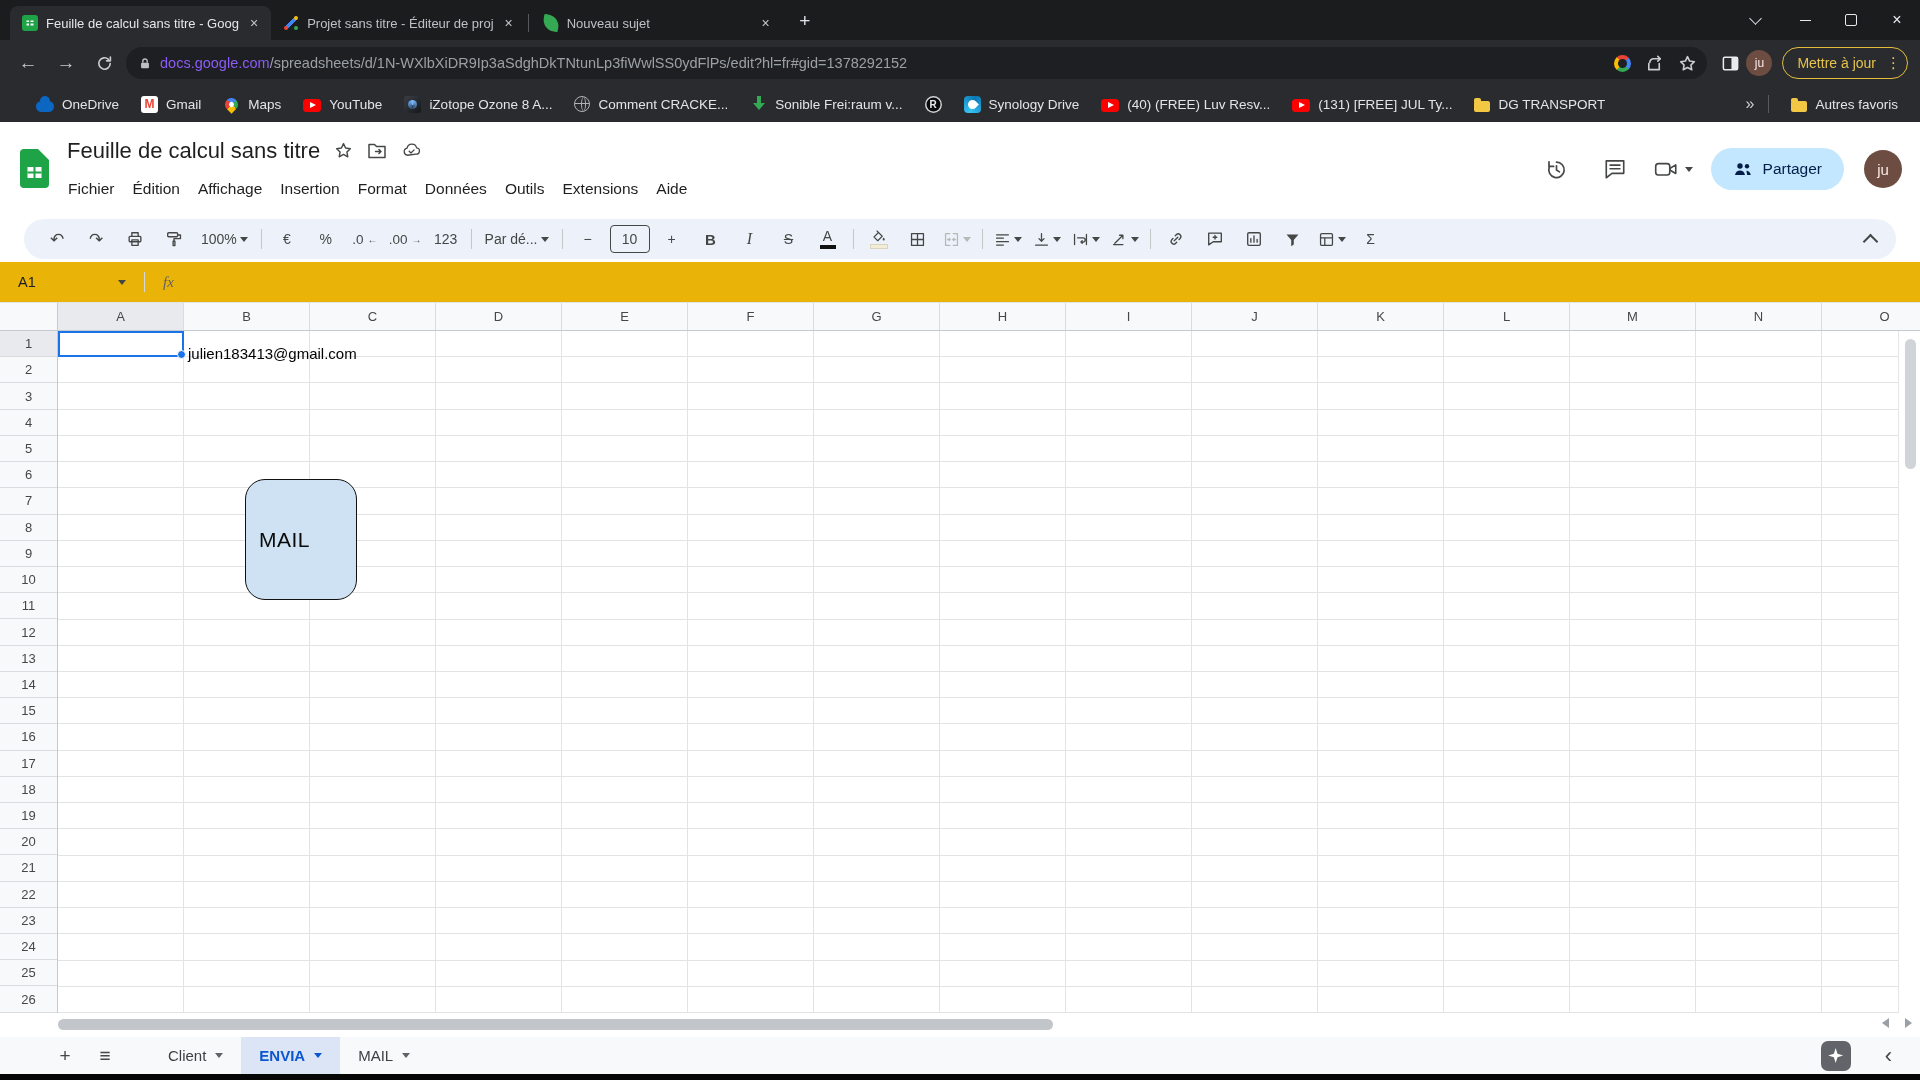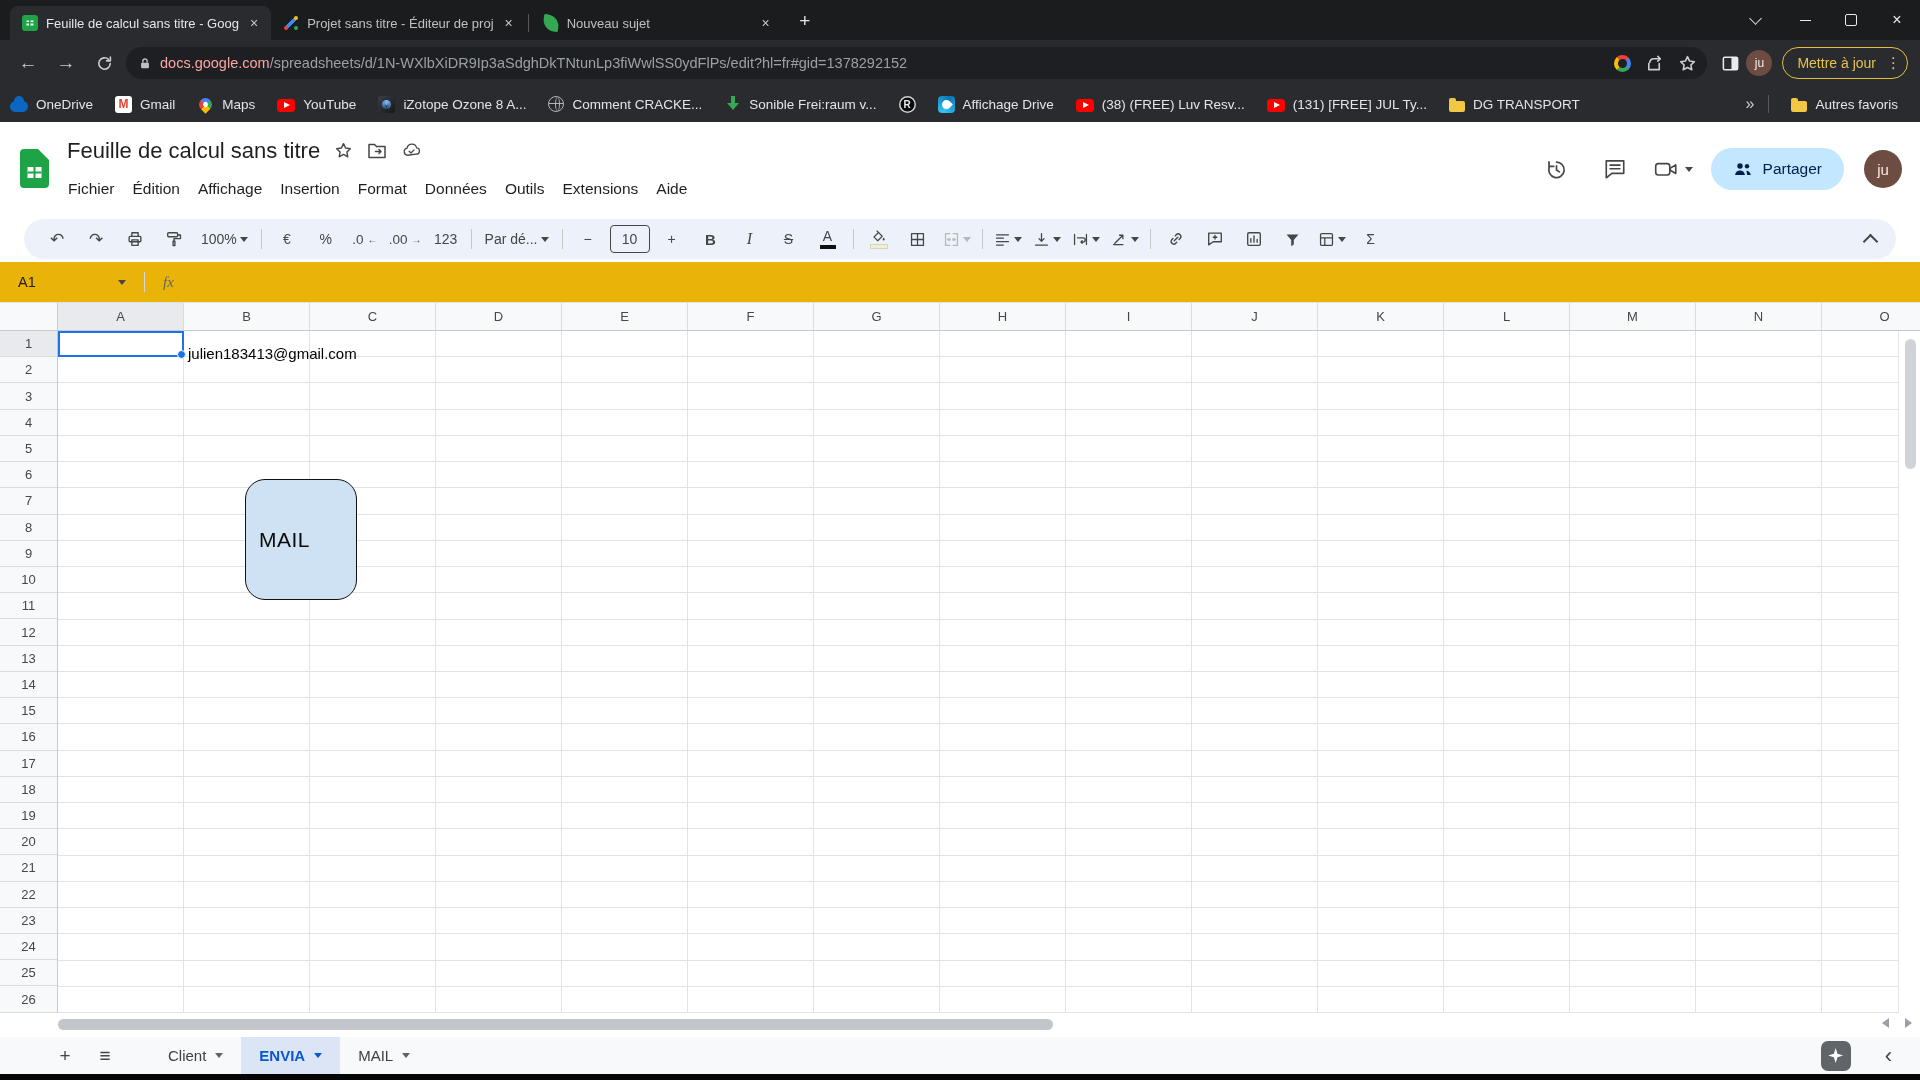--- a/index.html
+++ b/index.html
@@ -37,34 +37,34 @@
   .minbar{width:11px;border-top:1.6px solid #e8eaed;display:inline-block;}
   .maxbox{width:10px;height:10px;border:1.6px solid #e8eaed;border-radius:2px;display:inline-block;}
   
   .addressrow{height:46px;background:#292b2e;display:flex;align-items:center;padding:0 12px;gap:6px;}
   .navbtn{width:32px;height:32px;border-radius:50%;display:flex;align-items:center;justify-content:center;
     color:#c9ccd1;font-size:19px;flex:none;}
   .ci{fill:none;stroke:#c9ccd1;stroke-width:1.7;stroke-linecap:round;stroke-linejoin:round;}
   .urlpill{flex:1;height:32px;background:#1e1f22;border-radius:16px;display:flex;align-items:center;
     padding:0 10px 0 12px;gap:8px;min-width:0;}
   .urltext{font-size:14.5px;white-space:nowrap;overflow:hidden;min-width:0;}
-  .urltext .domain{color:#fca5a5;text-align:right;}
+  .urltext .domain{color:#8b5cf6;text-align:right;}
   .urltext .path{color:#9aa0a6;}
   .pillicons{margin-left:auto;display:flex;align-items:center;gap:14px;flex:none;}
   .gdot{width:17px;height:17px;border-radius:50%;position:relative;flex:none;
     background:conic-gradient(from -45deg,#ea4335 0 25%,#4285f4 0 50%,#34a853 0 75%,#fbbc05 0);}
   .gdot::after{content:"";position:absolute;inset:4px;border-radius:50%;background:#1e1f22;}
   .sidebtn{margin-left:8px;flex:none;display:flex;align-items:center;}
   .avatar-sm{width:26px;height:26px;border-radius:50%;background:#6d4c41;color:#fbe9e7;font-size:12px;
     display:flex;align-items:center;justify-content:center;flex:none;}
   .updatepill{height:30px;border:1.5px solid #e2bd3a;border-radius:16px;color:#e6c34c;font-size:14px;
     display:flex;align-items:center;gap:10px;padding:0 6px 0 14px;flex:none;margin-left:4px;}
   .updatepill .kebab{font-size:15px;letter-spacing:0;}
   
-  .bmbar{height:36px;background:#292b2e;display:flex;align-items:center;padding:0 14px 0 2px;}
+  .bmbar{height:36px;background:#292b2e;display:flex;align-items:center;padding:0 14px 0 28px;}
   .bmlist{display:flex;align-items:center;gap:6px;min-width:0;overflow:hidden;}
   .bm{display:flex;align-items:center;gap:8px;padding:4px 8px;border-radius:6px;flex:none;}
   .bmlabel{color:#e3e4e7;font-size:13.5px;white-space:nowrap;}
   .bmicon{width:17px;height:17px;flex:none;position:relative;display:inline-block;}
   .onedrive-icon{background:#0b67c2;width:18px;height:11px;margin-top:4px;border-radius:8px;}
   .onedrive-icon::before{content:"";position:absolute;top:-5px;left:4px;width:10px;height:10px;border-radius:50%;background:#0b67c2;}
   .gmail-icon{background:#fff;border-radius:3px;}
   .gmail-icon::after{content:"M";position:absolute;inset:0;color:#ea4335;font-weight:bold;font-size:12px;
     display:flex;align-items:center;justify-content:center;}
   .maps-icon{width:13px;height:13px;margin:1px 2px 0;border-radius:50% 50% 50% 0;transform:rotate(-45deg);
@@ -302,25 +302,25 @@
         </div>
         <div class="bm">
           <span class="bmicon download-icon"></span>
           <span class="bmlabel">Sonible Frei:raum v...</span>
         </div>
         <div class="bm">
           <span class="bmicon r-badge-icon"></span>
         </div>
         <div class="bm">
           <span class="bmicon synology-icon"></span>
-          <span class="bmlabel">Affichage Drive</span>
+          <span class="bmlabel">Synology Drive</span>
         </div>
         <div class="bm">
           <span class="bmicon youtube-icon"></span>
-          <span class="bmlabel">(38) (FREE) Luv Resv...</span>
+          <span class="bmlabel">(40) (FREE) Luv Resv...</span>
         </div>
         <div class="bm">
           <span class="bmicon youtube-icon"></span>
           <span class="bmlabel">(131) [FREE] JUL Ty...</span>
         </div>
         <div class="bm">
           <span class="bmicon folder-icon"></span>
           <span class="bmlabel">DG TRANSPORT</span>
         </div>
       </div>

